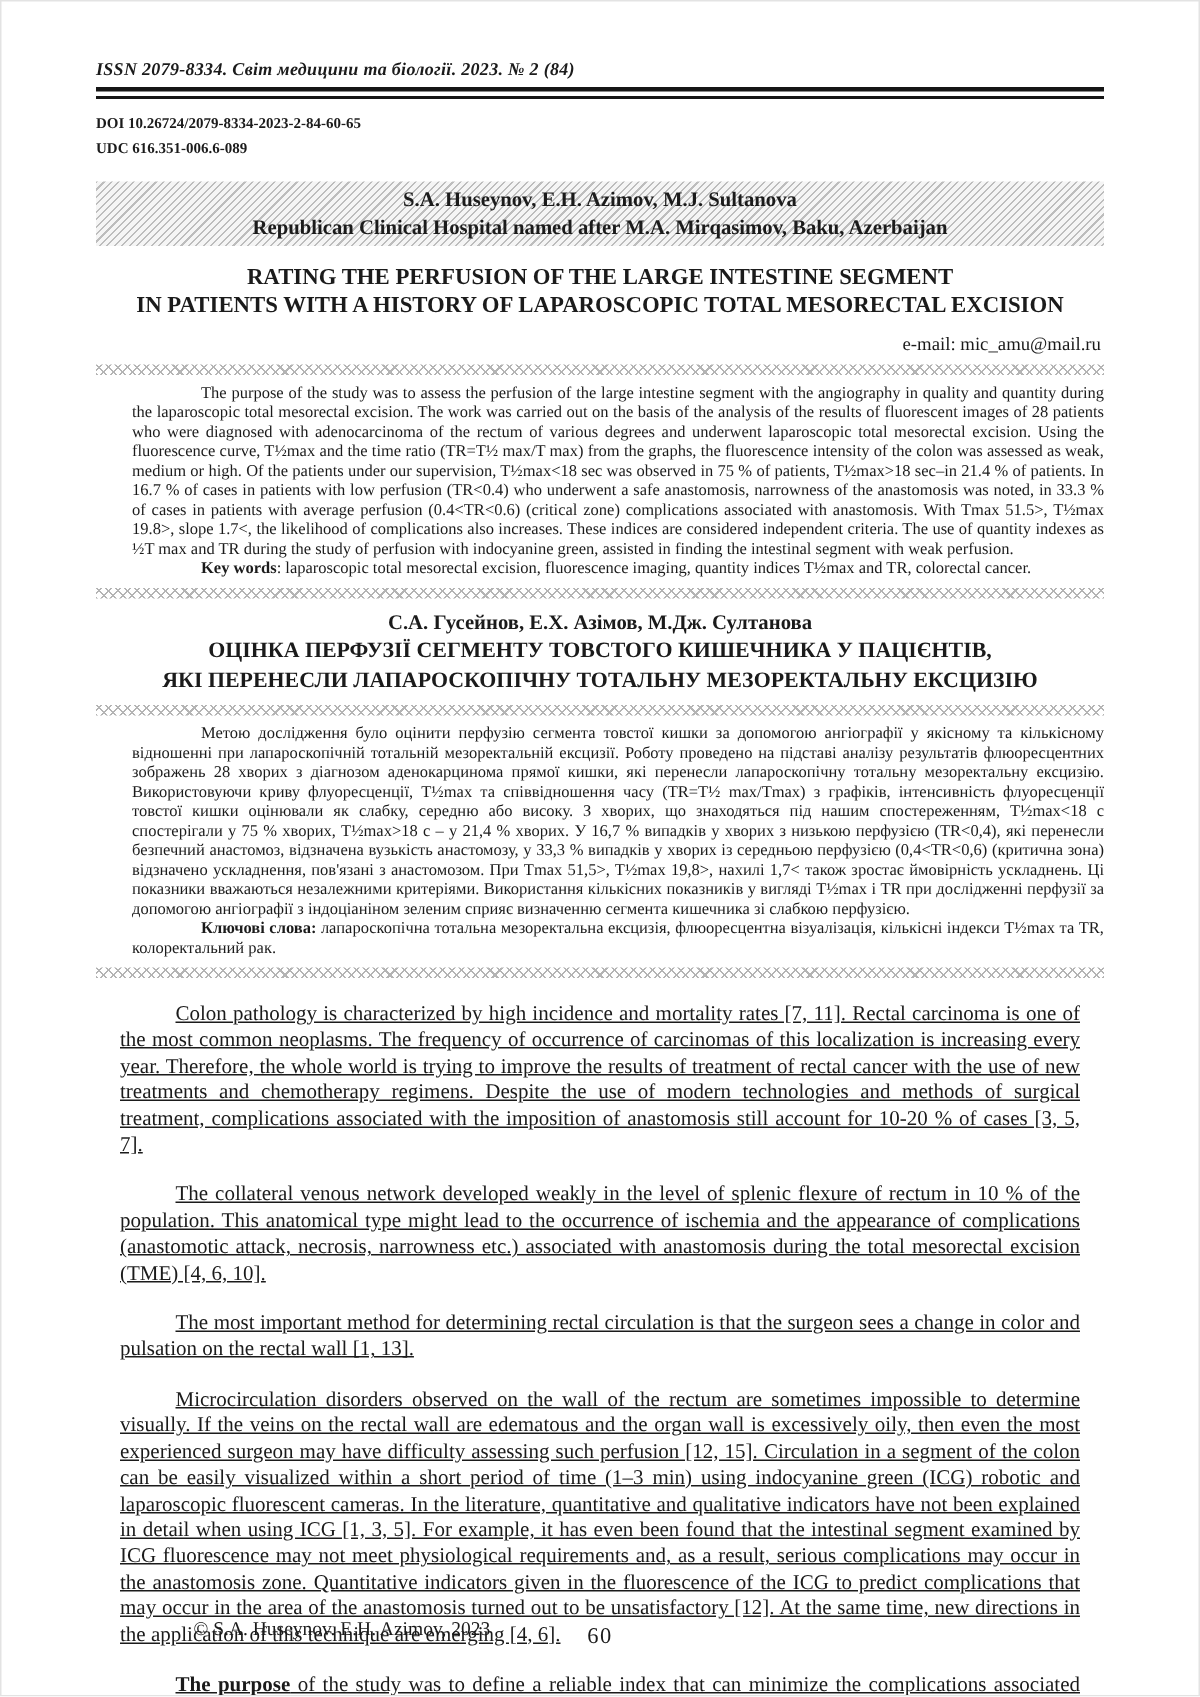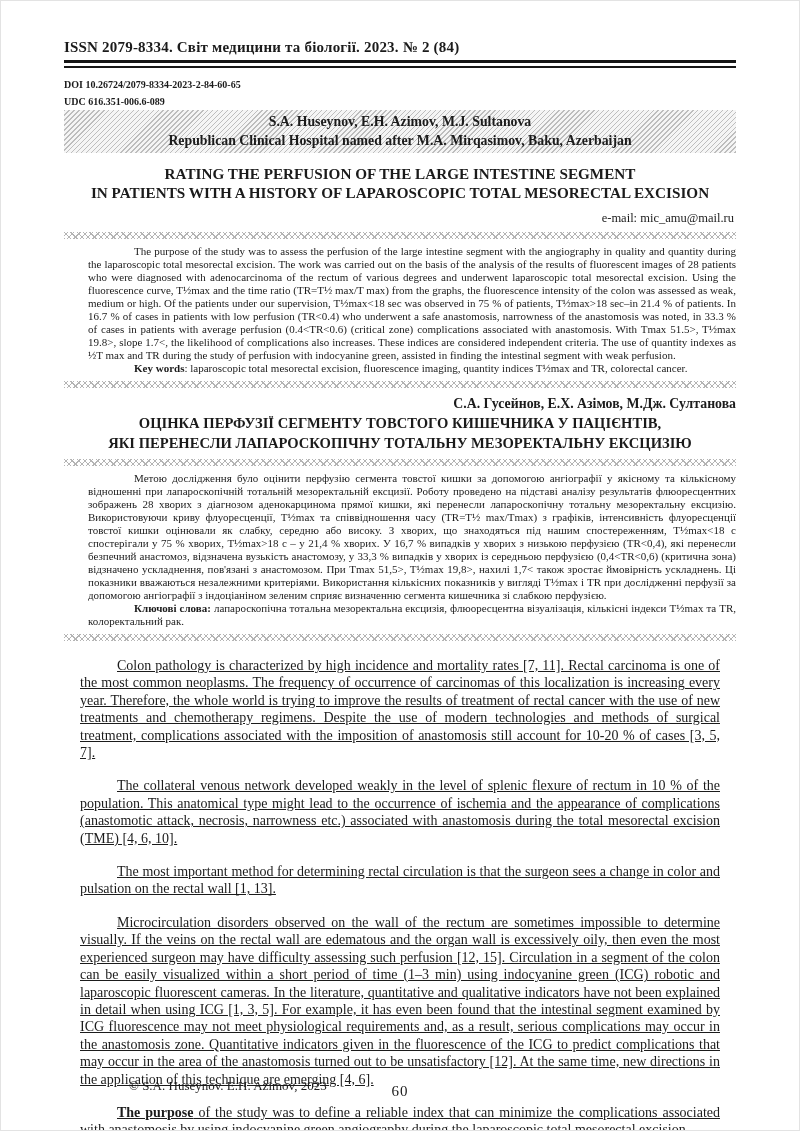--- a/index.html
+++ b/index.html
@@ -8,46 +8,46 @@
     width:800px;height:1131px;
     box-sizing:border-box;
     padding:38px 63px 0 63px;
     background:#ffffff;
     font-family:"Liberation Serif", serif;
     color:#1b1b1b;
     overflow:hidden;
     border:1px solid #e3e3e3;
   }
   .issn{
-    font-size:15px;font-weight:bold;
+    font-size:12px;font-weight:bold;font-style:italic;
     letter-spacing:.2px;white-space:nowrap;
   }
   .rule-double{
     margin-top:4px;height:3px;
     border-top:3px solid #161616;
     border-bottom:2px solid #161616;
   }
   .meta{margin-top:9px;font-weight:bold;font-size:10px;line-height:16.5px;}
   .meta div{white-space:nowrap;}
   .banner{
-    padding:2px 0 3px 0;
+    margin-top:13px;padding:2px 0 3px 0;
     text-align:center;font-weight:bold;font-size:13.8px;line-height:19px;
     background:repeating-linear-gradient(135deg,#bdbdbd 0 1px,#f5f5f5 1px 3.5px);
   }
   .title-en{margin-top:11px;text-align:center;font-weight:bold;font-size:15.2px;line-height:19px;}
   .email-line{margin-top:9px;text-align:right;font-size:12.5px;padding-right:2px;}
   .zigzag{
     height:7px;margin:6px 0;
     background:
       repeating-linear-gradient(45deg,#b4b4b4 0 1px,transparent 1px 4.5px),
       repeating-linear-gradient(-45deg,#b4b4b4 0 1px,transparent 1px 4.5px);
   }
   .abstract{font-size:11px;line-height:13px;text-align:justify;margin-left:24px;}
   .abstract p{margin:0;text-indent:46px;}
-  .ua-authors{margin-top:7px;text-align:right;font-weight:bold;font-size:13.8px;line-height:18px;}
+  .ua-authors{margin-top:7px;text-align:center;font-weight:bold;font-size:13.8px;line-height:18px;}
   .ua-title{margin-top:0;margin-bottom:4px;text-align:center;font-weight:bold;font-size:14.6px;line-height:20px;}
   .body-text{margin-top:6px;font-size:14px;line-height:17.4px;text-align:justify;}
   .body-text p{margin:16px;text-indent:37px;text-decoration:underline;}
   .footer{position:absolute;left:63px;right:63px;bottom:26px;height:26px;}
   .copyright{position:absolute;left:65px;top:0;font-size:13px;}
   .pagenum{position:absolute;left:0;right:0;top:5px;text-align:center;font-size:15px;letter-spacing:1px;}
 </style>
 </head>
 <body>
 

